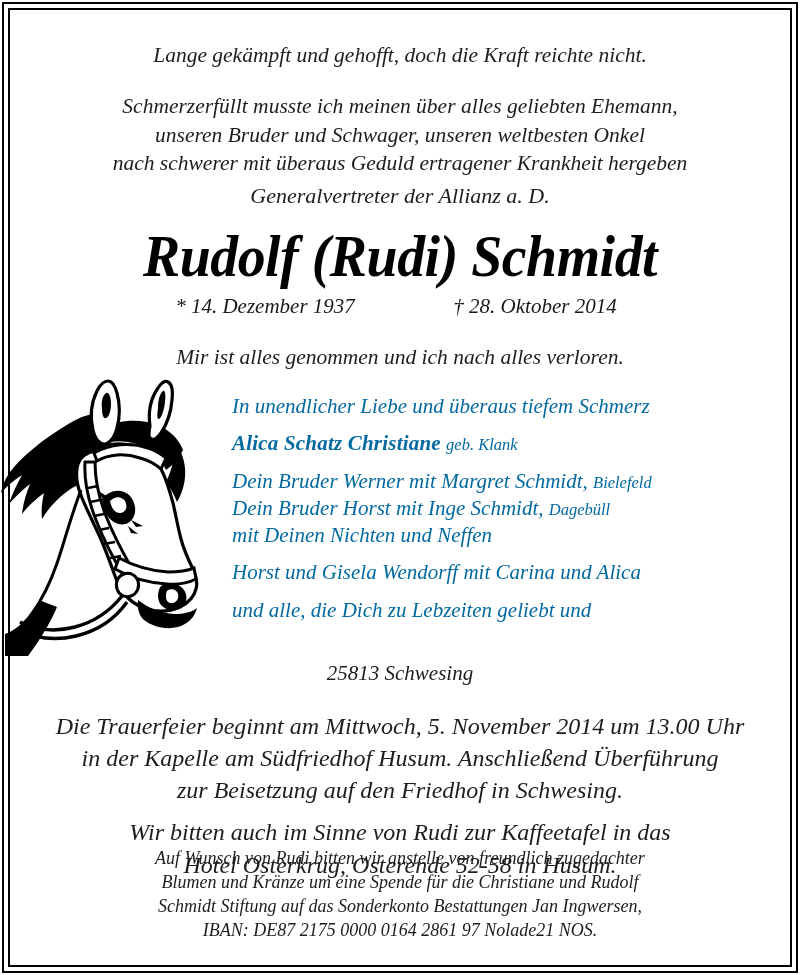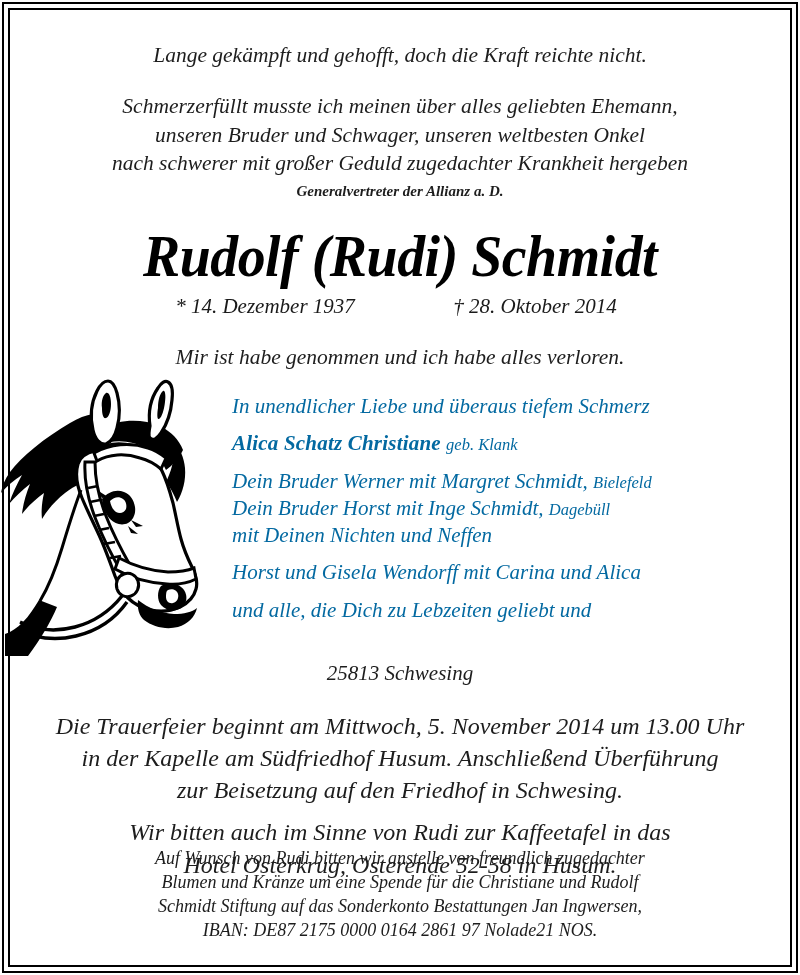--- a/index.html
+++ b/index.html
@@ -64,22 +64,21 @@
     position: absolute;
     left: 0; right: 0;
     top: 82px;
     font-size: 21.5px;
     line-height: 1.33;
   }
   .role {
     position: absolute;
     left: 0; right: 0;
     top: 172px;
-    font-size: 15px;
-    font-weight: bold;
+    font-size: 22px;
   }
 
   .bigname {
     position: absolute;
     left: 0; right: 0;
     top: 212px;
     text-align: center;
     font-family: "Liberation Serif", "DejaVu Serif", serif;
     font-weight: 700;
     font-style: italic;
@@ -168,32 +167,32 @@
   <div class="frame-outer"></div>
   <div class="frame-inner"></div>
 
   <div class="content">
 
     <div class="t intro">Lange gekämpft und gehofft, doch die Kraft reichte nicht.</div>
 
     <div class="t stanza">
       <div>Schmerzerfüllt musste ich meinen über alles geliebten Ehemann,</div>
       <div>unseren Bruder und Schwager, unseren weltbesten Onkel</div>
-      <div>nach schwerer mit großer Geduld zugedachter Krankheit hergeben</div>
+      <div>nach schwerer mit überaus Geduld ertragener Krankheit hergeben</div>
     </div>
 
     <div class="t role">Generalvertreter der Allianz a. D.</div>
 
     <div class="bigname">Rudolf (Rudi) Schmidt</div>
 
     <div class="dates">
       <span class="born">* 14. Dezember 1937</span><span class="died">† 28. Oktober 2014</span>
     </div>
 
-    <div class="t verse">Mir ist habe genommen und ich habe alles verloren.</div>
+    <div class="t verse">Mir ist alles genommen und ich nach alles verloren.</div>
 
     <div class="horse">
       <svg viewBox="0 0 215 300" xmlns="http://www.w3.org/2000/svg" aria-hidden="true">
 
         <path fill="#000000" d="M113 28 C104 30 98 37 95 46 C88 47 80 50 72 55
           C60 62 48 70 36 80 C26 88 18 96 12 104 C7 111 4 118 3 125
           C9 118 16 112 24 107 C19 116 14 126 11 136 C17 129 24 122 32 116
           C28 126 25 136 24 146 C30 138 38 131 46 125
           C44 134 43 143 44 151 C50 141 58 132 67 125
           C72 121 77 118 82 116 C86 106 91 96 98 88

